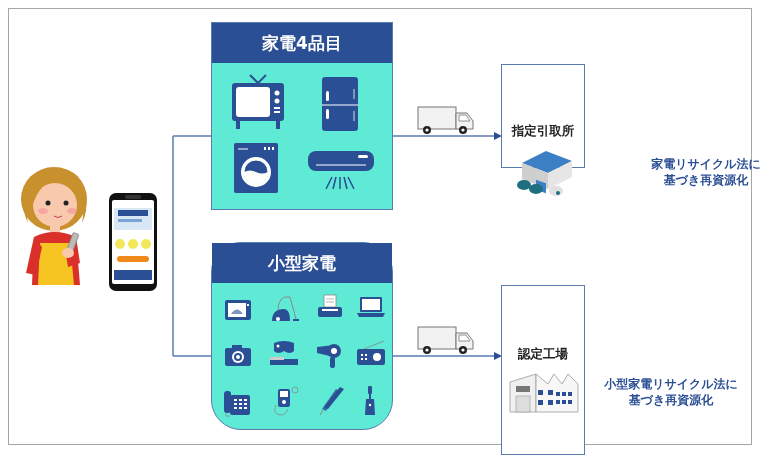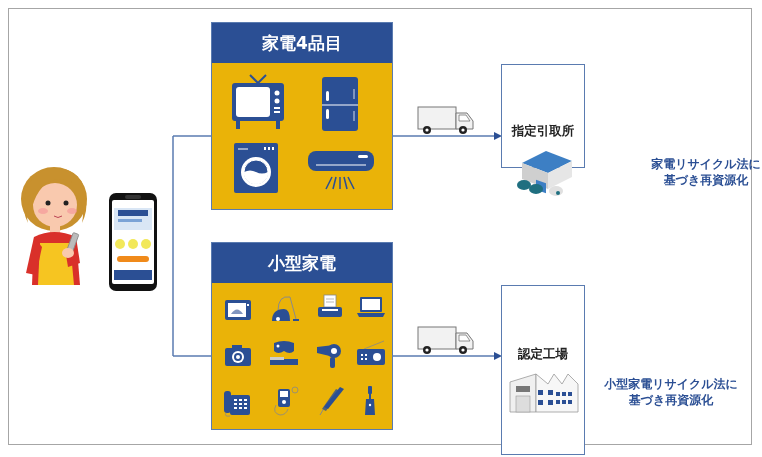--- a/index.html
+++ b/index.html
@@ -1,19 +1,19 @@
 <!DOCTYPE html>
 <html><head>
 <meta charset="utf-8">
 <style>
   html,body{margin:0;padding:0;background:#ffffff;}
   body{width:762px;height:457px;position:relative;overflow:hidden;font-family:"DejaVu Sans","Liberation Sans",sans-serif;}
   .frame{position:absolute;left:8px;top:8px;width:744px;height:437px;border:1px solid #a6a6a6;box-sizing:border-box;}
   .abs{position:absolute;}
-  .cat-box{position:absolute;border:1.5px solid #5a7bb0;box-sizing:border-box;background:#eab308;}
+  .cat-box{position:absolute;border:1.5px solid #5a7bb0;box-sizing:border-box;background:#5eead4;}
   .cat-head{position:absolute;left:0;top:0;right:0;background:#2b4f94;color:#fff;font-weight:bold;font-size:17px;text-align:center;}
   .dest-box{position:absolute;border:1.5px solid #5a7bb0;box-sizing:border-box;background:#fff;}
   .dest-label{position:absolute;left:0;right:0;text-align:center;font-weight:bold;font-size:12.5px;color:#222;}
   .law{position:absolute;color:#2b4f94;font-weight:bold;font-size:12px;line-height:16px;text-align:center;}
   svg{display:block;}
 </style>
 </head>
 <body>
 
 <div class="frame"></div>
@@ -126,21 +126,21 @@
         <line x1="20" y1="40" x2="26" y2="28"></line>
         <line x1="27" y1="40" x2="30" y2="28"></line>
         <line x1="34" y1="40" x2="34" y2="28"></line>
         <line x1="41" y1="40" x2="38" y2="28"></line>
         <line x1="48" y1="40" x2="42" y2="28"></line>
       </g>
     </svg>
   </div>
 </div>
 
-<div class="cat-box" style="left:211px;top:242px;width:182px;height:188px;">
+<div class="cat-box" style="left:211px;top:242px;width:182px;height:188px;border-radius:30px;">
   <div class="cat-head" style="height:40px;line-height:40px;">小型家電</div>
 
   <div class="abs" style="left:12px;top:56px;">
     <svg width="28" height="22" viewBox="0 0 28 22">
         <rect x="1" y="1" width="26" height="20" rx="2" fill="#2b4f94"></rect>
         <rect x="4" y="4" width="18" height="14" fill="#fff"></rect>
         <path d="M7 15 Q13 6 19 15 Z" fill="#2b4f94" opacity="0.6"></path>
         <rect x="23" y="5" width="2" height="2" fill="#fff"></rect>
       </svg>
   </div>

